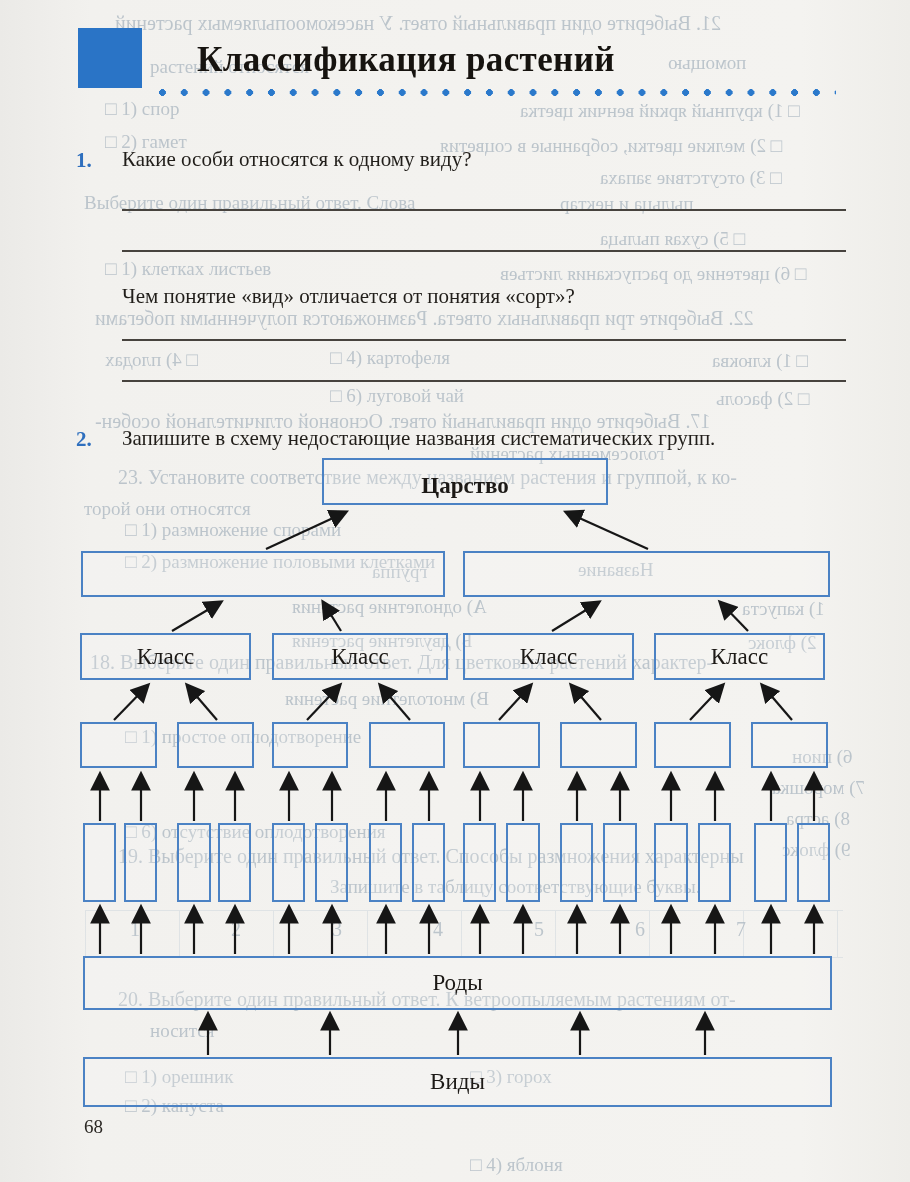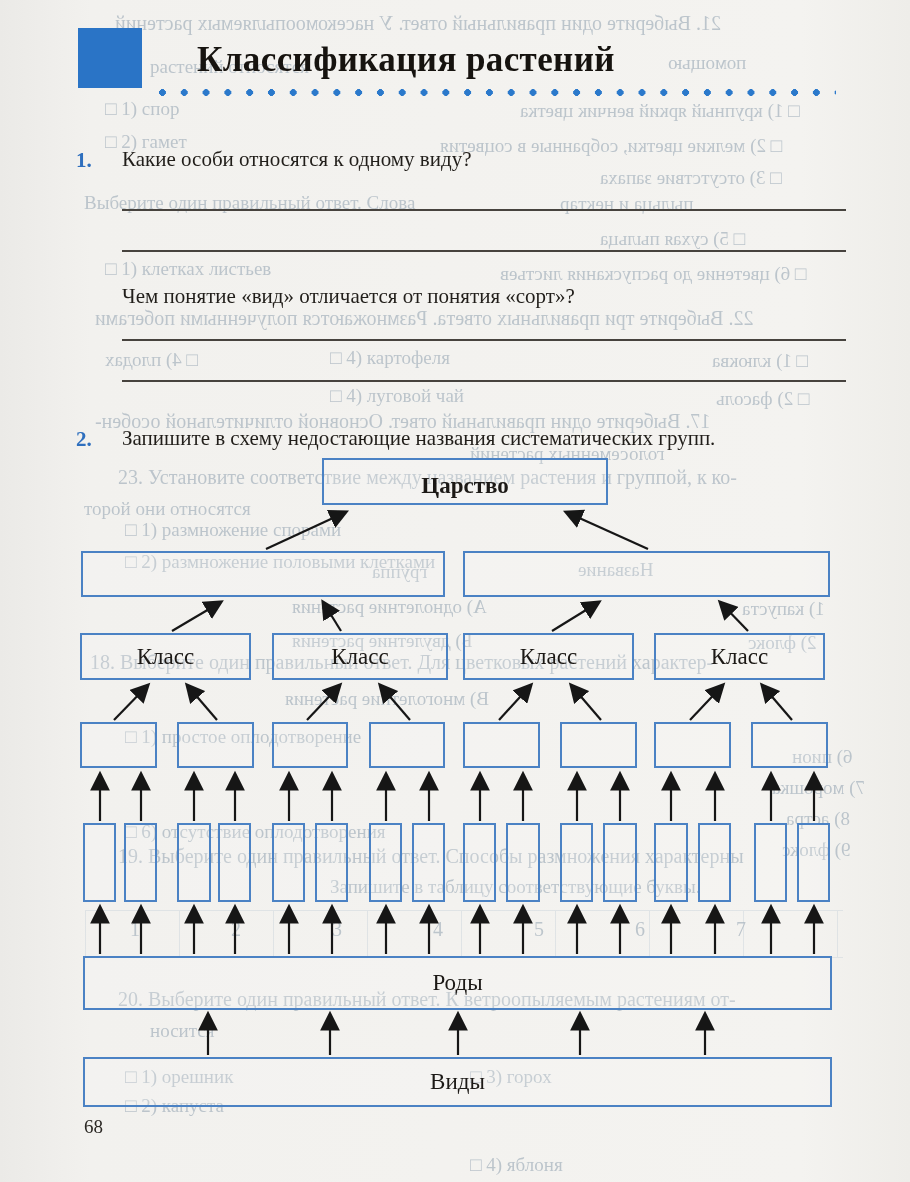--- a/index.html
+++ b/index.html
@@ -49,21 +49,21 @@
   <span class="ghost m" style="left:600px;top:167px">□ 3) отсутствие запаха</span>
   <span class="ghost" style="left:84px;top:192px">Выберите один правильный ответ. Слова</span>
   <span class="ghost m" style="left:560px;top:193px">пыльца и нектар</span>
   <span class="ghost m" style="left:600px;top:228px">□ 5) сухая пыльца</span>
   <span class="ghost" style="left:105px;top:258px">□ 1) клетках листьев</span>
   <span class="ghost m" style="left:500px;top:263px">□ 6) цветение до распускания листьев</span>
   <span class="ghost m big" style="left:95px;top:307px">22. Выберите три правильных ответа. Размножаются полученными побегами</span>
   <span class="ghost m" style="left:105px;top:349px">□ 4) плодах</span>
   <span class="ghost" style="left:330px;top:347px">□ 4) картофеля</span>
   <span class="ghost m" style="left:712px;top:350px">□ 1) клюква</span>
-  <span class="ghost" style="left:330px;top:385px">□ 4) луговой чай</span>
+  <span class="ghost" style="left:330px;top:385px">□ 6) луговой чай</span>
   <span class="ghost m" style="left:716px;top:388px">□ 2) фасоль</span>
   <span class="ghost m big" style="left:95px;top:410px">17. Выберите один правильный ответ. Основной отличительной особен-</span>
   <span class="ghost m" style="left:470px;top:443px">голосеменных растений</span>
   <span class="ghost big" style="left:118px;top:466px">23. Установите соответствие между названием растения и группой, к ко-</span>
   <span class="ghost" style="left:84px;top:498px">торой они относятся</span>
   <span class="ghost" style="left:125px;top:519px">□ 1) размножение спорами</span>
   <span class="ghost" style="left:125px;top:551px">□ 2) размножение половыми клетками</span>
   <span class="ghost m" style="left:578px;top:559px">Название</span>
   <span class="ghost m" style="left:372px;top:561px">группа</span>
   <span class="ghost m" style="left:292px;top:596px">А) однолетние растения</span>

